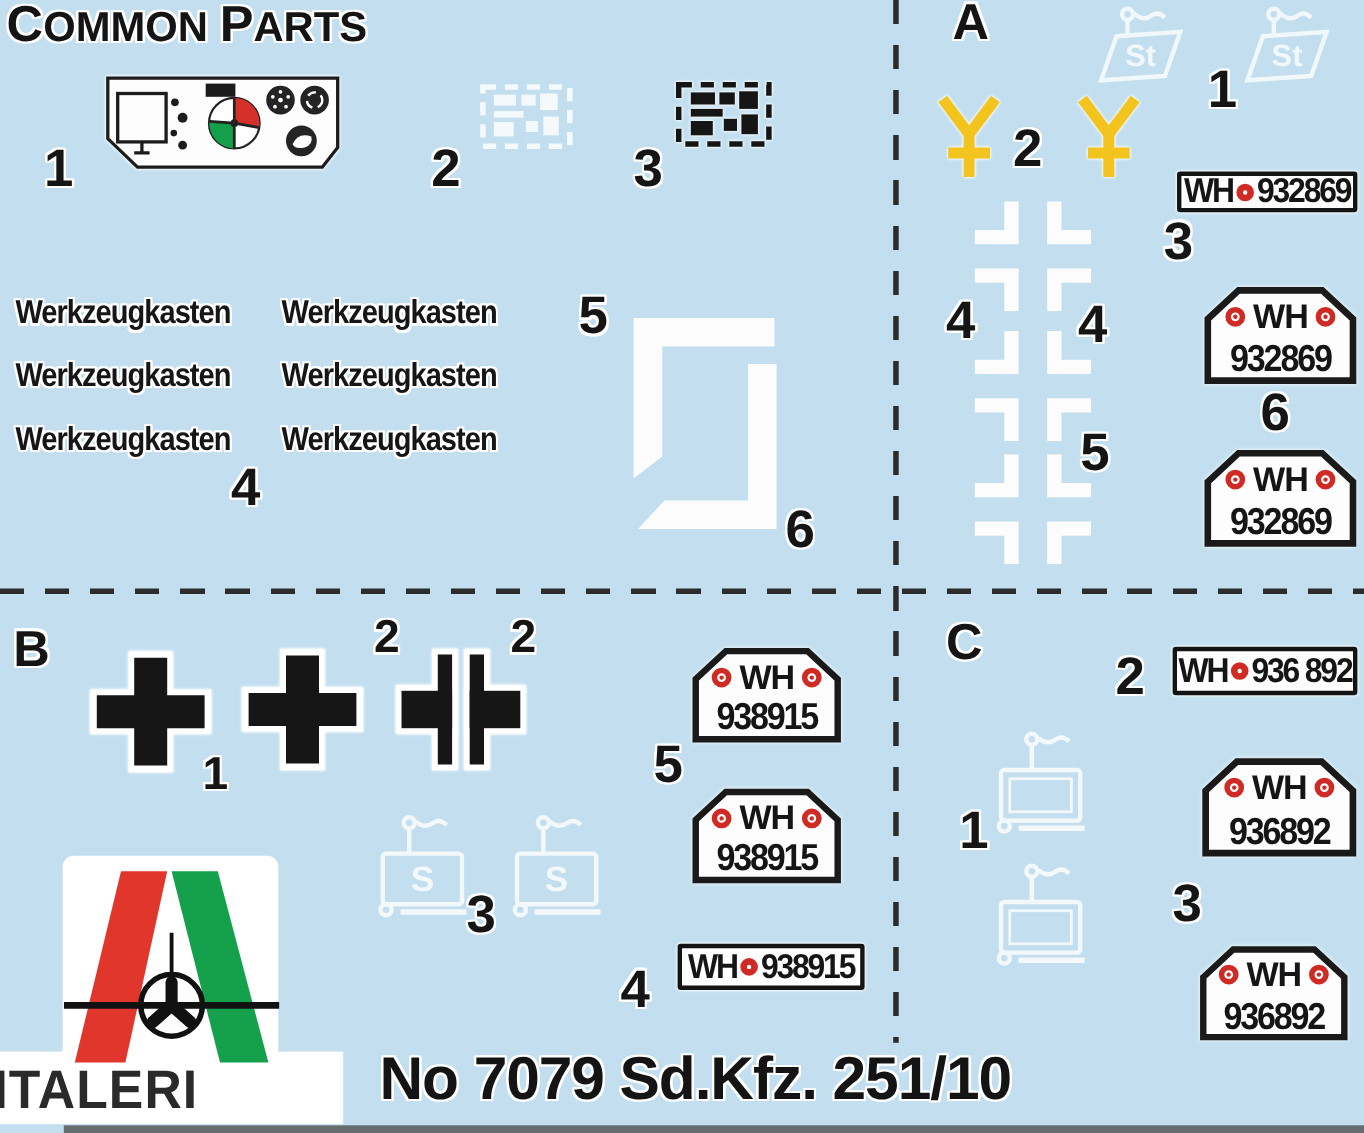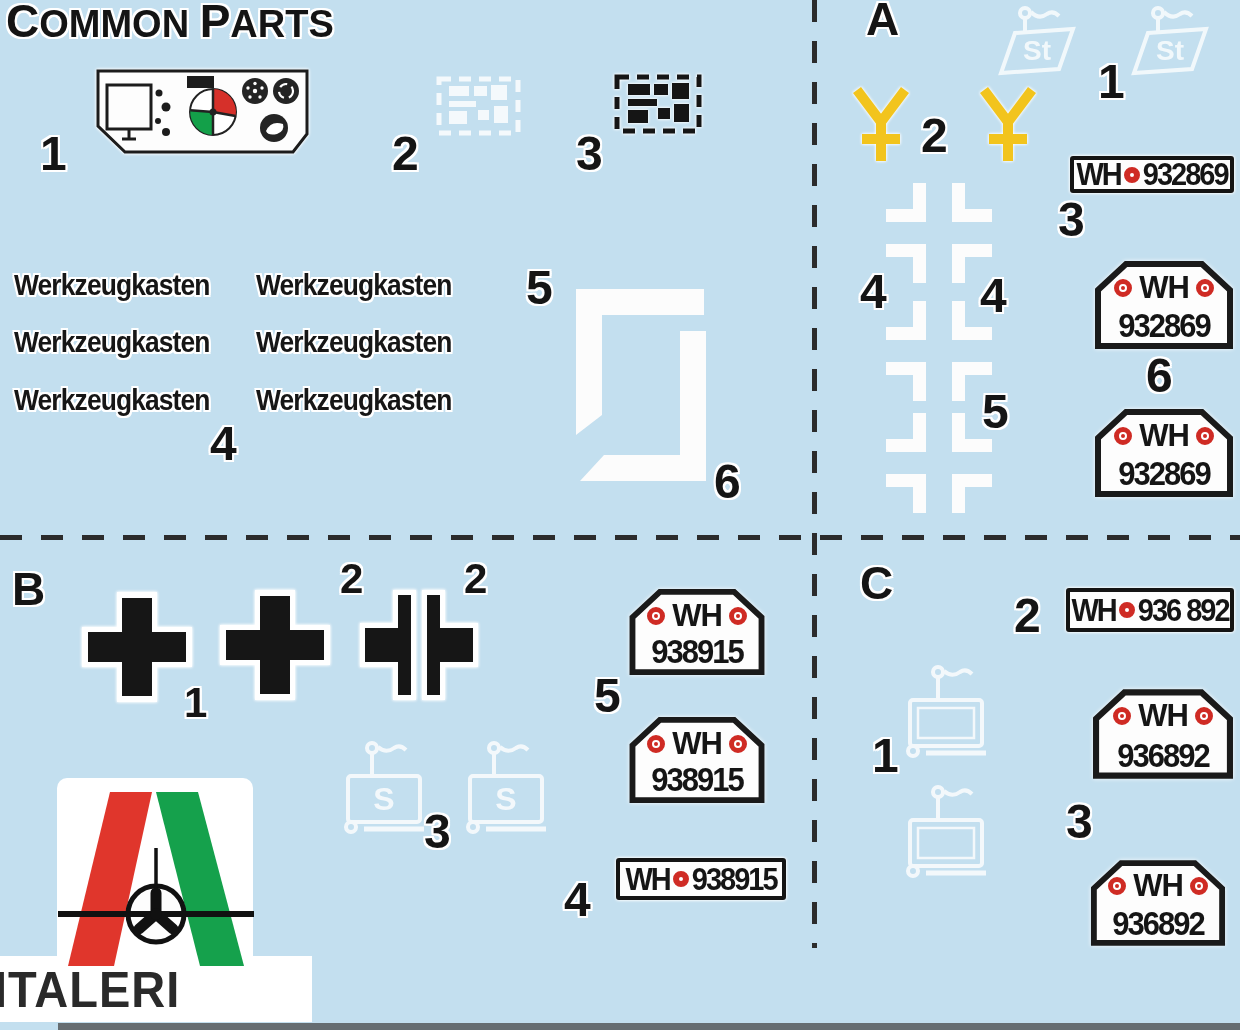--- a/index.html
+++ b/index.html
@@ -405,16 +405,17 @@
     <line x1="0" y1="134" x2="196" y2="134" stroke="#111" stroke-width="6"></line>
     <g stroke="#111" stroke-width="11" stroke-linecap="round">
       <line x1="98" y1="134" x2="98" y2="113"></line>
       <line x1="98" y1="134" x2="81" y2="149"></line>
       <line x1="98" y1="134" x2="115" y2="149"></line>
     </g>
     <circle cx="98" cy="134" r="6" fill="#111"></circle>
   </svg>
   <div class="abs brand" style="left:-6px;top:964px;">ITALERI</div>
 
+  <div class="abs main-title halo" style="left:345px;top:948px;">No 7079 Sd.Kfz. 251/10</div>
 
   <div class="abs" style="left:58px;top:1023px;width:1182px;height:7px;background:#474747;opacity:.75;"></div>
 
 </div>
 
 </body></html>

